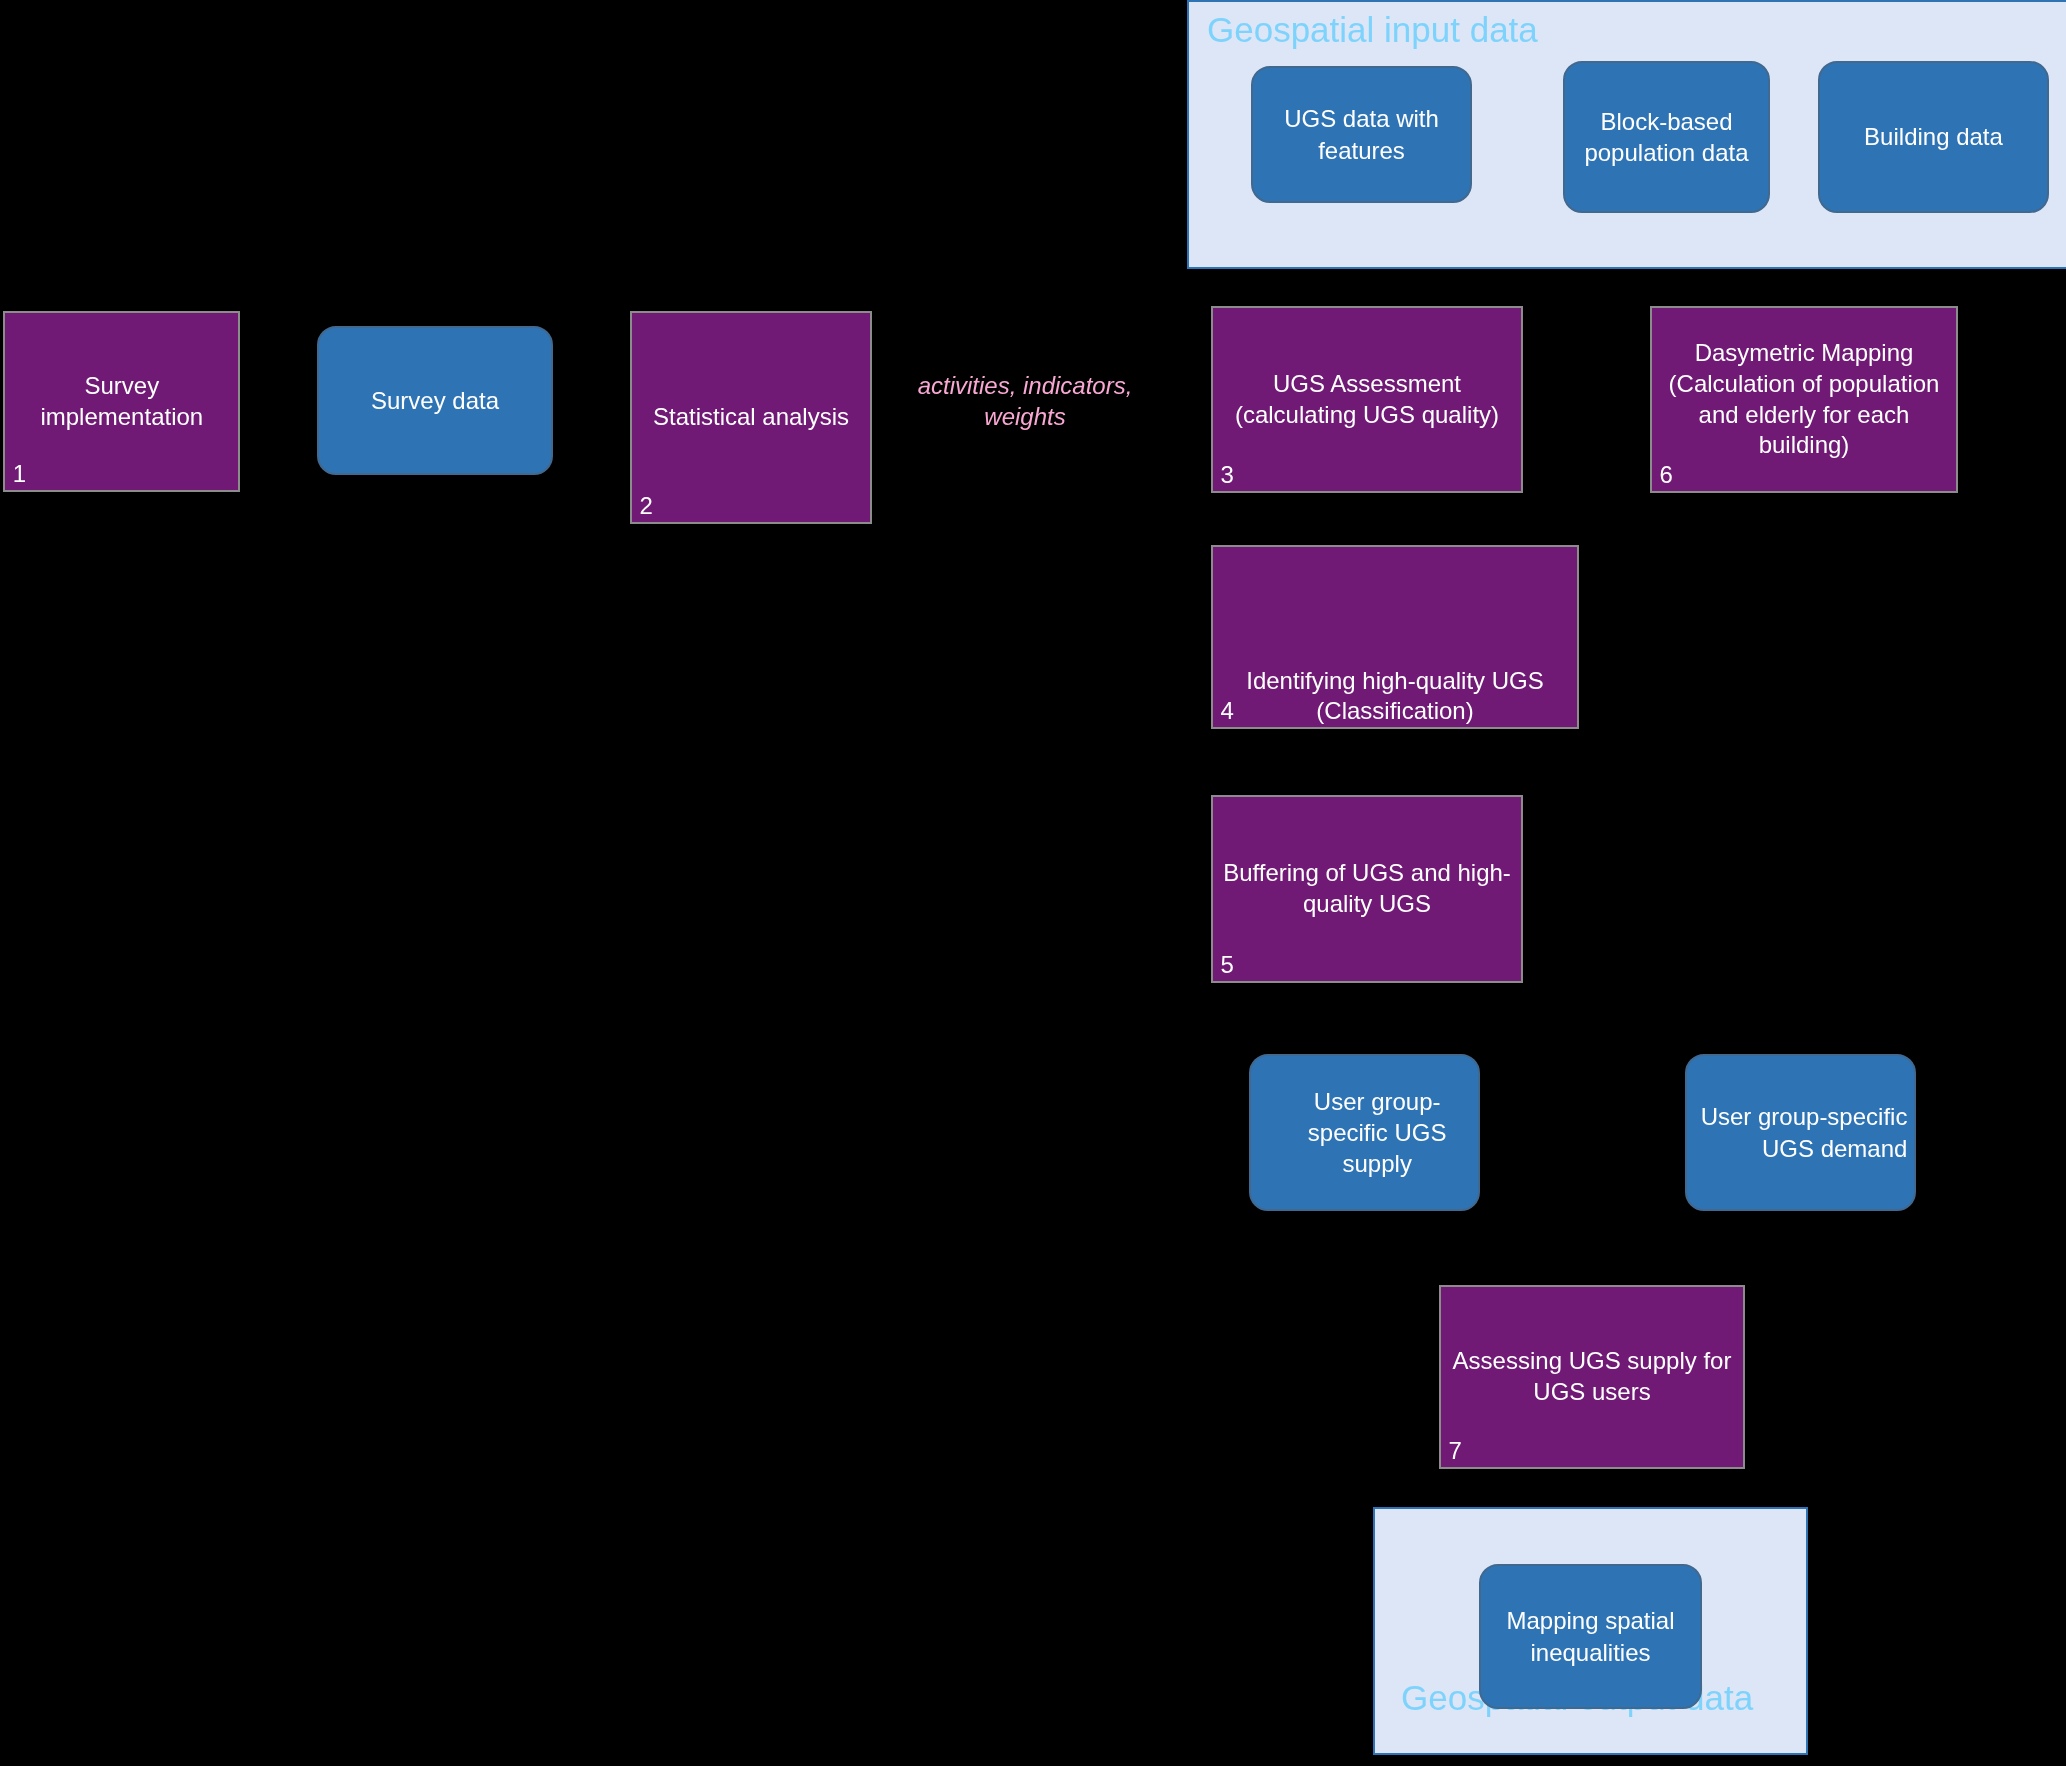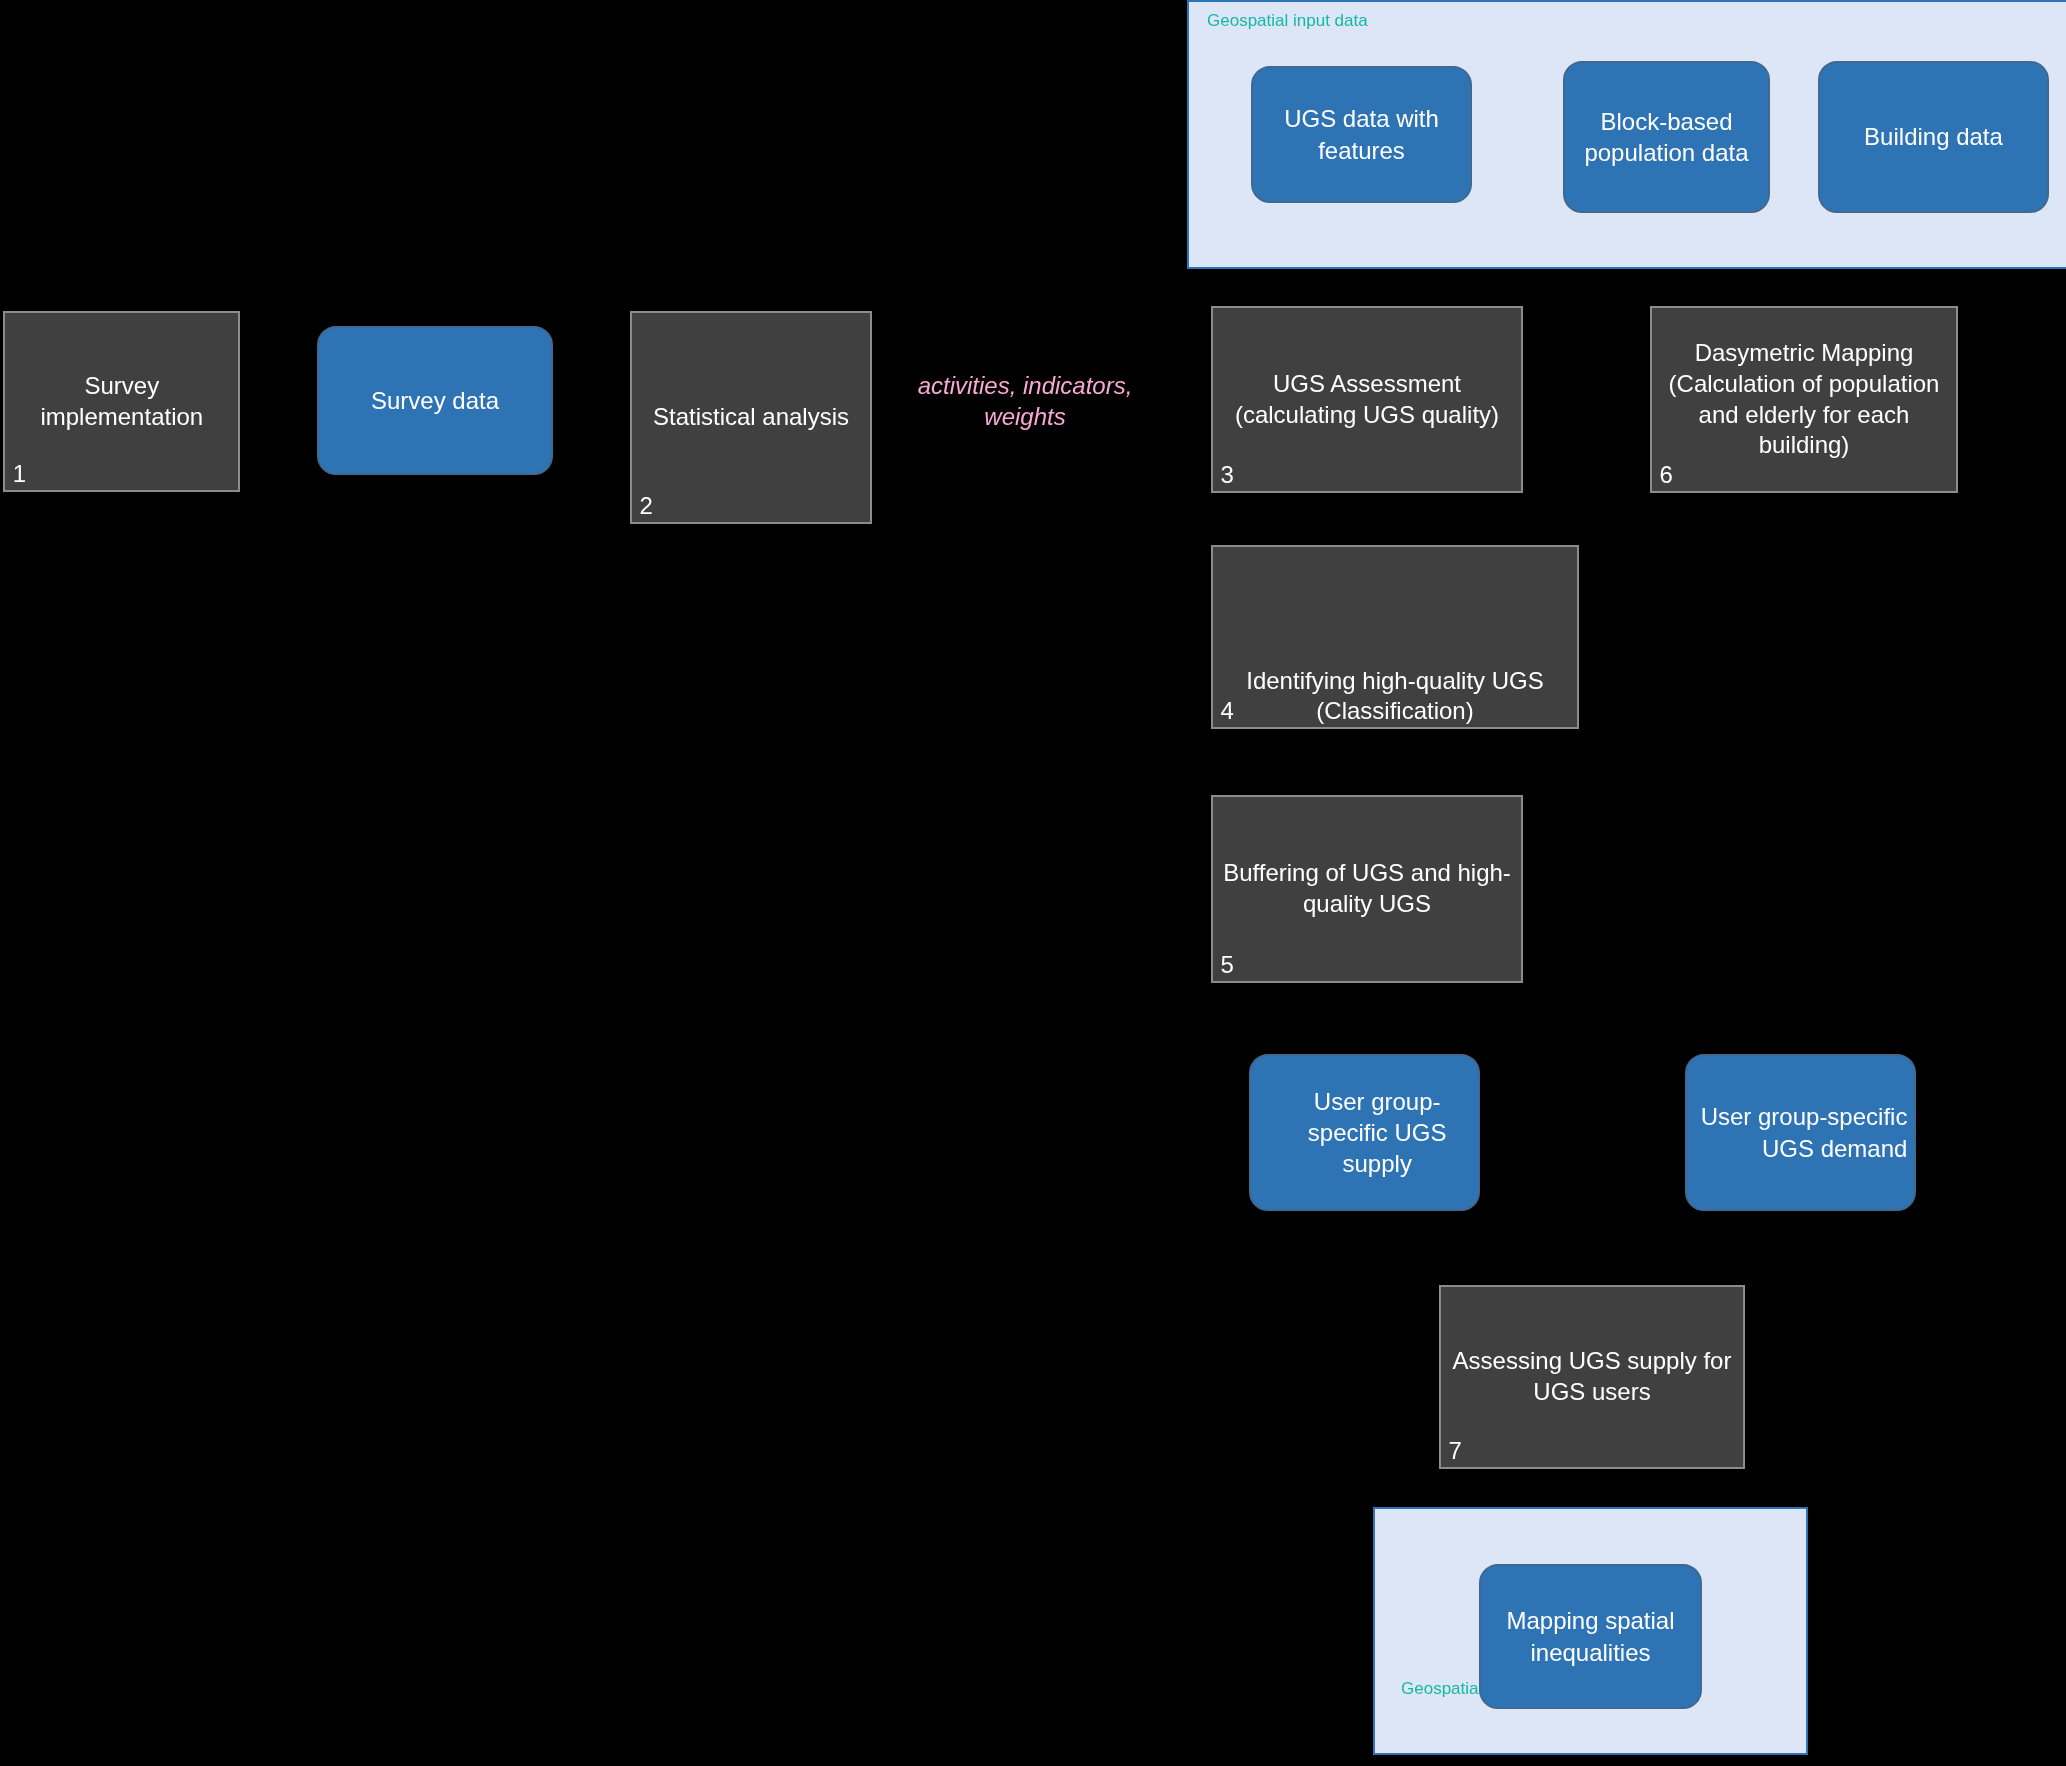--- a/index.html
+++ b/index.html
@@ -18,30 +18,30 @@
 
   
   .panel {
     position: absolute;
     background: #dce6f6;
     border: 2.5px solid #2e74b5;
     box-sizing: border-box;
   }
   .panel-label {
     position: absolute;
-    color: #14b8a6;
-    font-size: 17px;
+    color: #7dd3fc;
+    font-size: 35px;
     line-height: 1;
     white-space: nowrap;
   }
 
   
   .proc {
     position: absolute;
-    background: #404040;
+    background: #701a75;
     border: 2.1px solid #8c8c8c;
     box-sizing: border-box;
     color: #ffffff;
     display: flex;
     align-items: center;
     justify-content: center;
     text-align: center;
     font-size: 24px;
     line-height: 1.28;
     padding: 0 5.8px;

